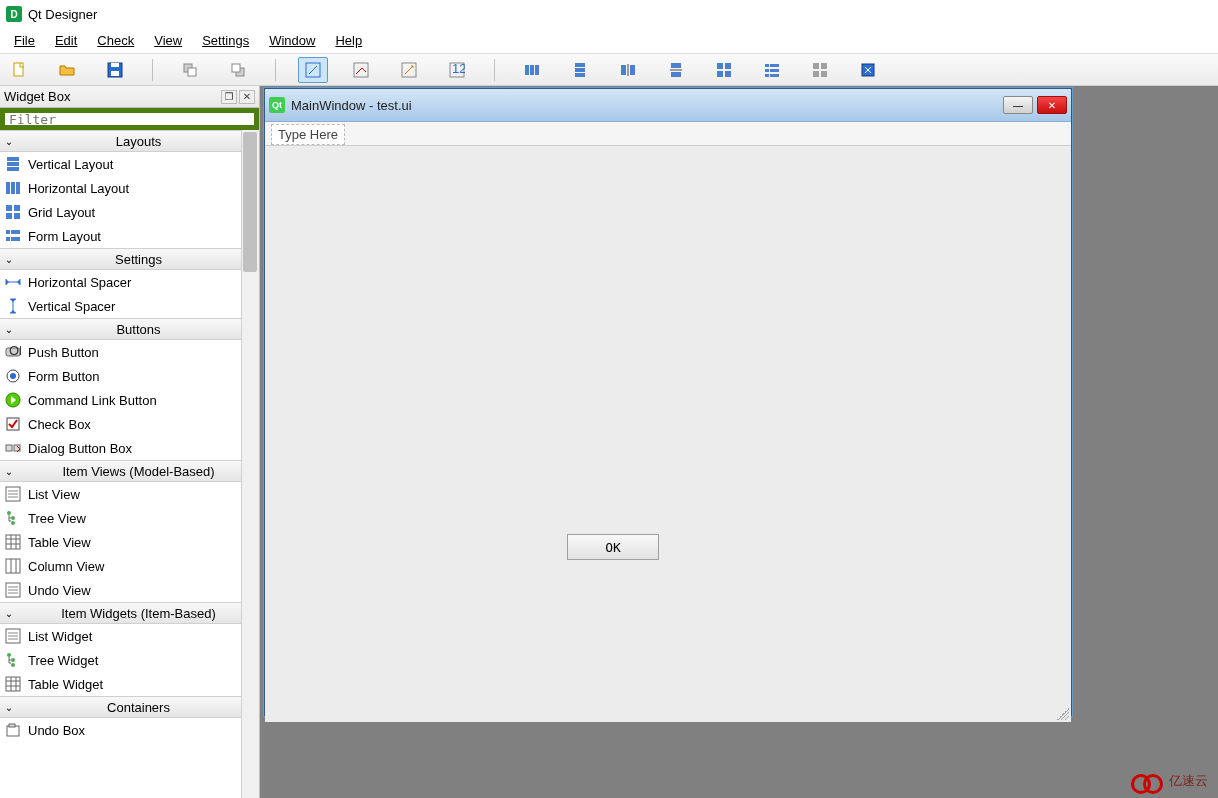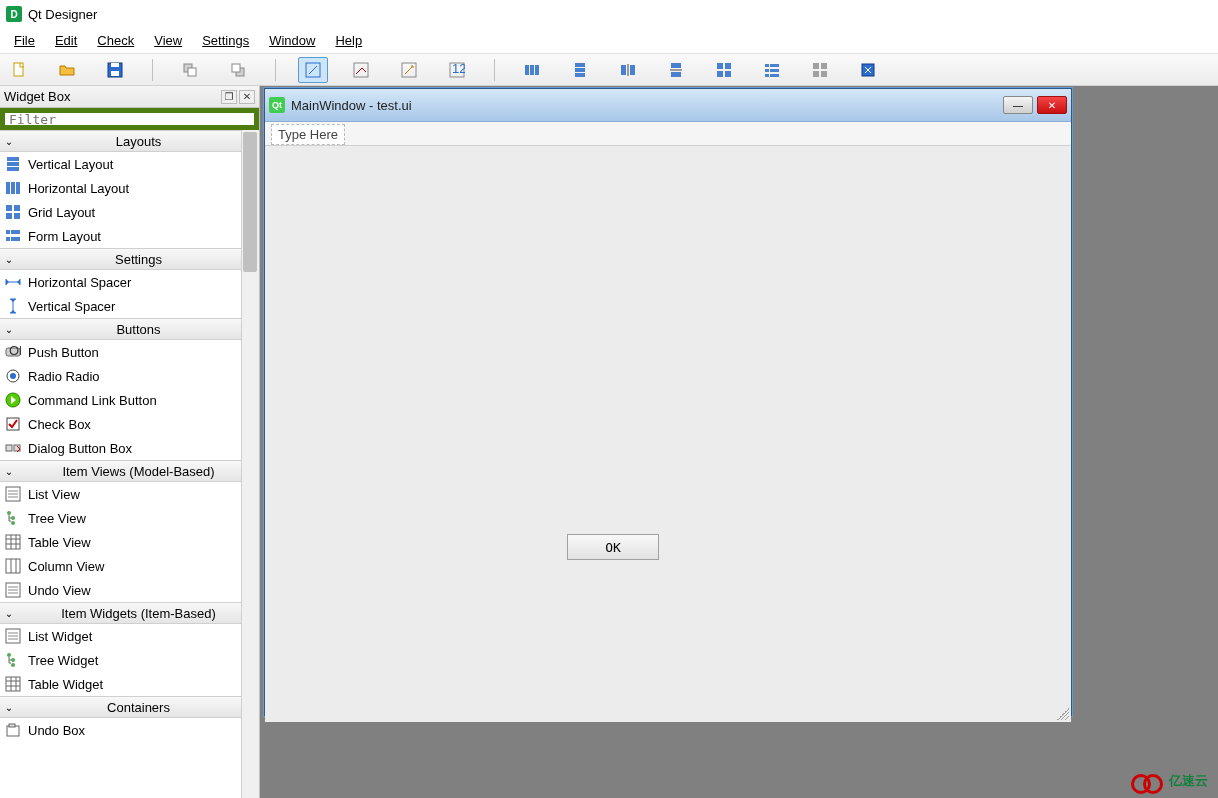--- a/index.html
+++ b/index.html
@@ -52,21 +52,21 @@
   background-color:#ececec;
   background-image: radial-gradient(#b0b0b0 0.6px, transparent 0.6px);
   background-size: 10px 10px;
 }
 .size-grip{ position:absolute; right:2px; bottom:2px; width:12px; height:12px;
   background: linear-gradient(135deg, transparent 50%, #a0a0a0 50%, #a0a0a0 55%, transparent 55%, transparent 65%, #a0a0a0 65%, #a0a0a0 70%, transparent 70%, transparent 80%, #a0a0a0 80%, #a0a0a0 85%, transparent 85%);
 }
 
 .ok-btn { position:absolute; left:302px; top:388px; width:92px; height:26px; background:linear-gradient(#f8f8f8,#e2e2e2); border:1px solid #a0a0a0; font-family:monospace; display:flex; align-items:center; justify-content:center;}
 
-.watermark { position:absolute; right:10px; bottom:6px; display:flex; align-items:center; gap:4px; font-size:18px; font-weight:bold; color:#15803d;}
+.watermark { position:absolute; right:10px; bottom:6px; display:flex; align-items:center; gap:4px; font-size:18px; font-weight:normal; color:#7f1d1d;}
 .watermark .cloud{ width:34px; height:22px; position:relative;}
 .watermark .cloud:before{ content:""; position:absolute; width:14px; height:14px; border:3px solid #c00; border-radius:50%; left:0; top:4px;}
 .watermark .cloud:after{ content:""; position:absolute; width:14px; height:14px; border:3px solid #c00; border-radius:50%; left:12px; top:4px;}
 
 
 .ico{width:16px;height:16px;}
 </style>
 </head>
 <body>
 
@@ -297,21 +297,21 @@
           </span>
           <span>Push Button</span>
         </div>
         <div class="widget-item">
           <span class="icon">
             <svg class="ico" viewBox="0 0 16 16">
               <circle cx="8" cy="8" r="6" fill="#fff" stroke="#444"></circle>
               <circle cx="8" cy="8" r="3" fill="#2a6cd0"></circle>
             </svg>
           </span>
-          <span>Radio Radio</span>
+          <span>Form Button</span>
         </div>
         <div class="widget-item">
           <span class="icon">
             <svg class="ico" viewBox="0 0 16 16">
               <circle cx="8" cy="8" r="7" fill="#5c0" stroke="#280"></circle>
               <path d="M6 4l5 4-5 4z" fill="#fff"></path>
             </svg>
           </span>
           <span>Command Link Button</span>
         </div>

